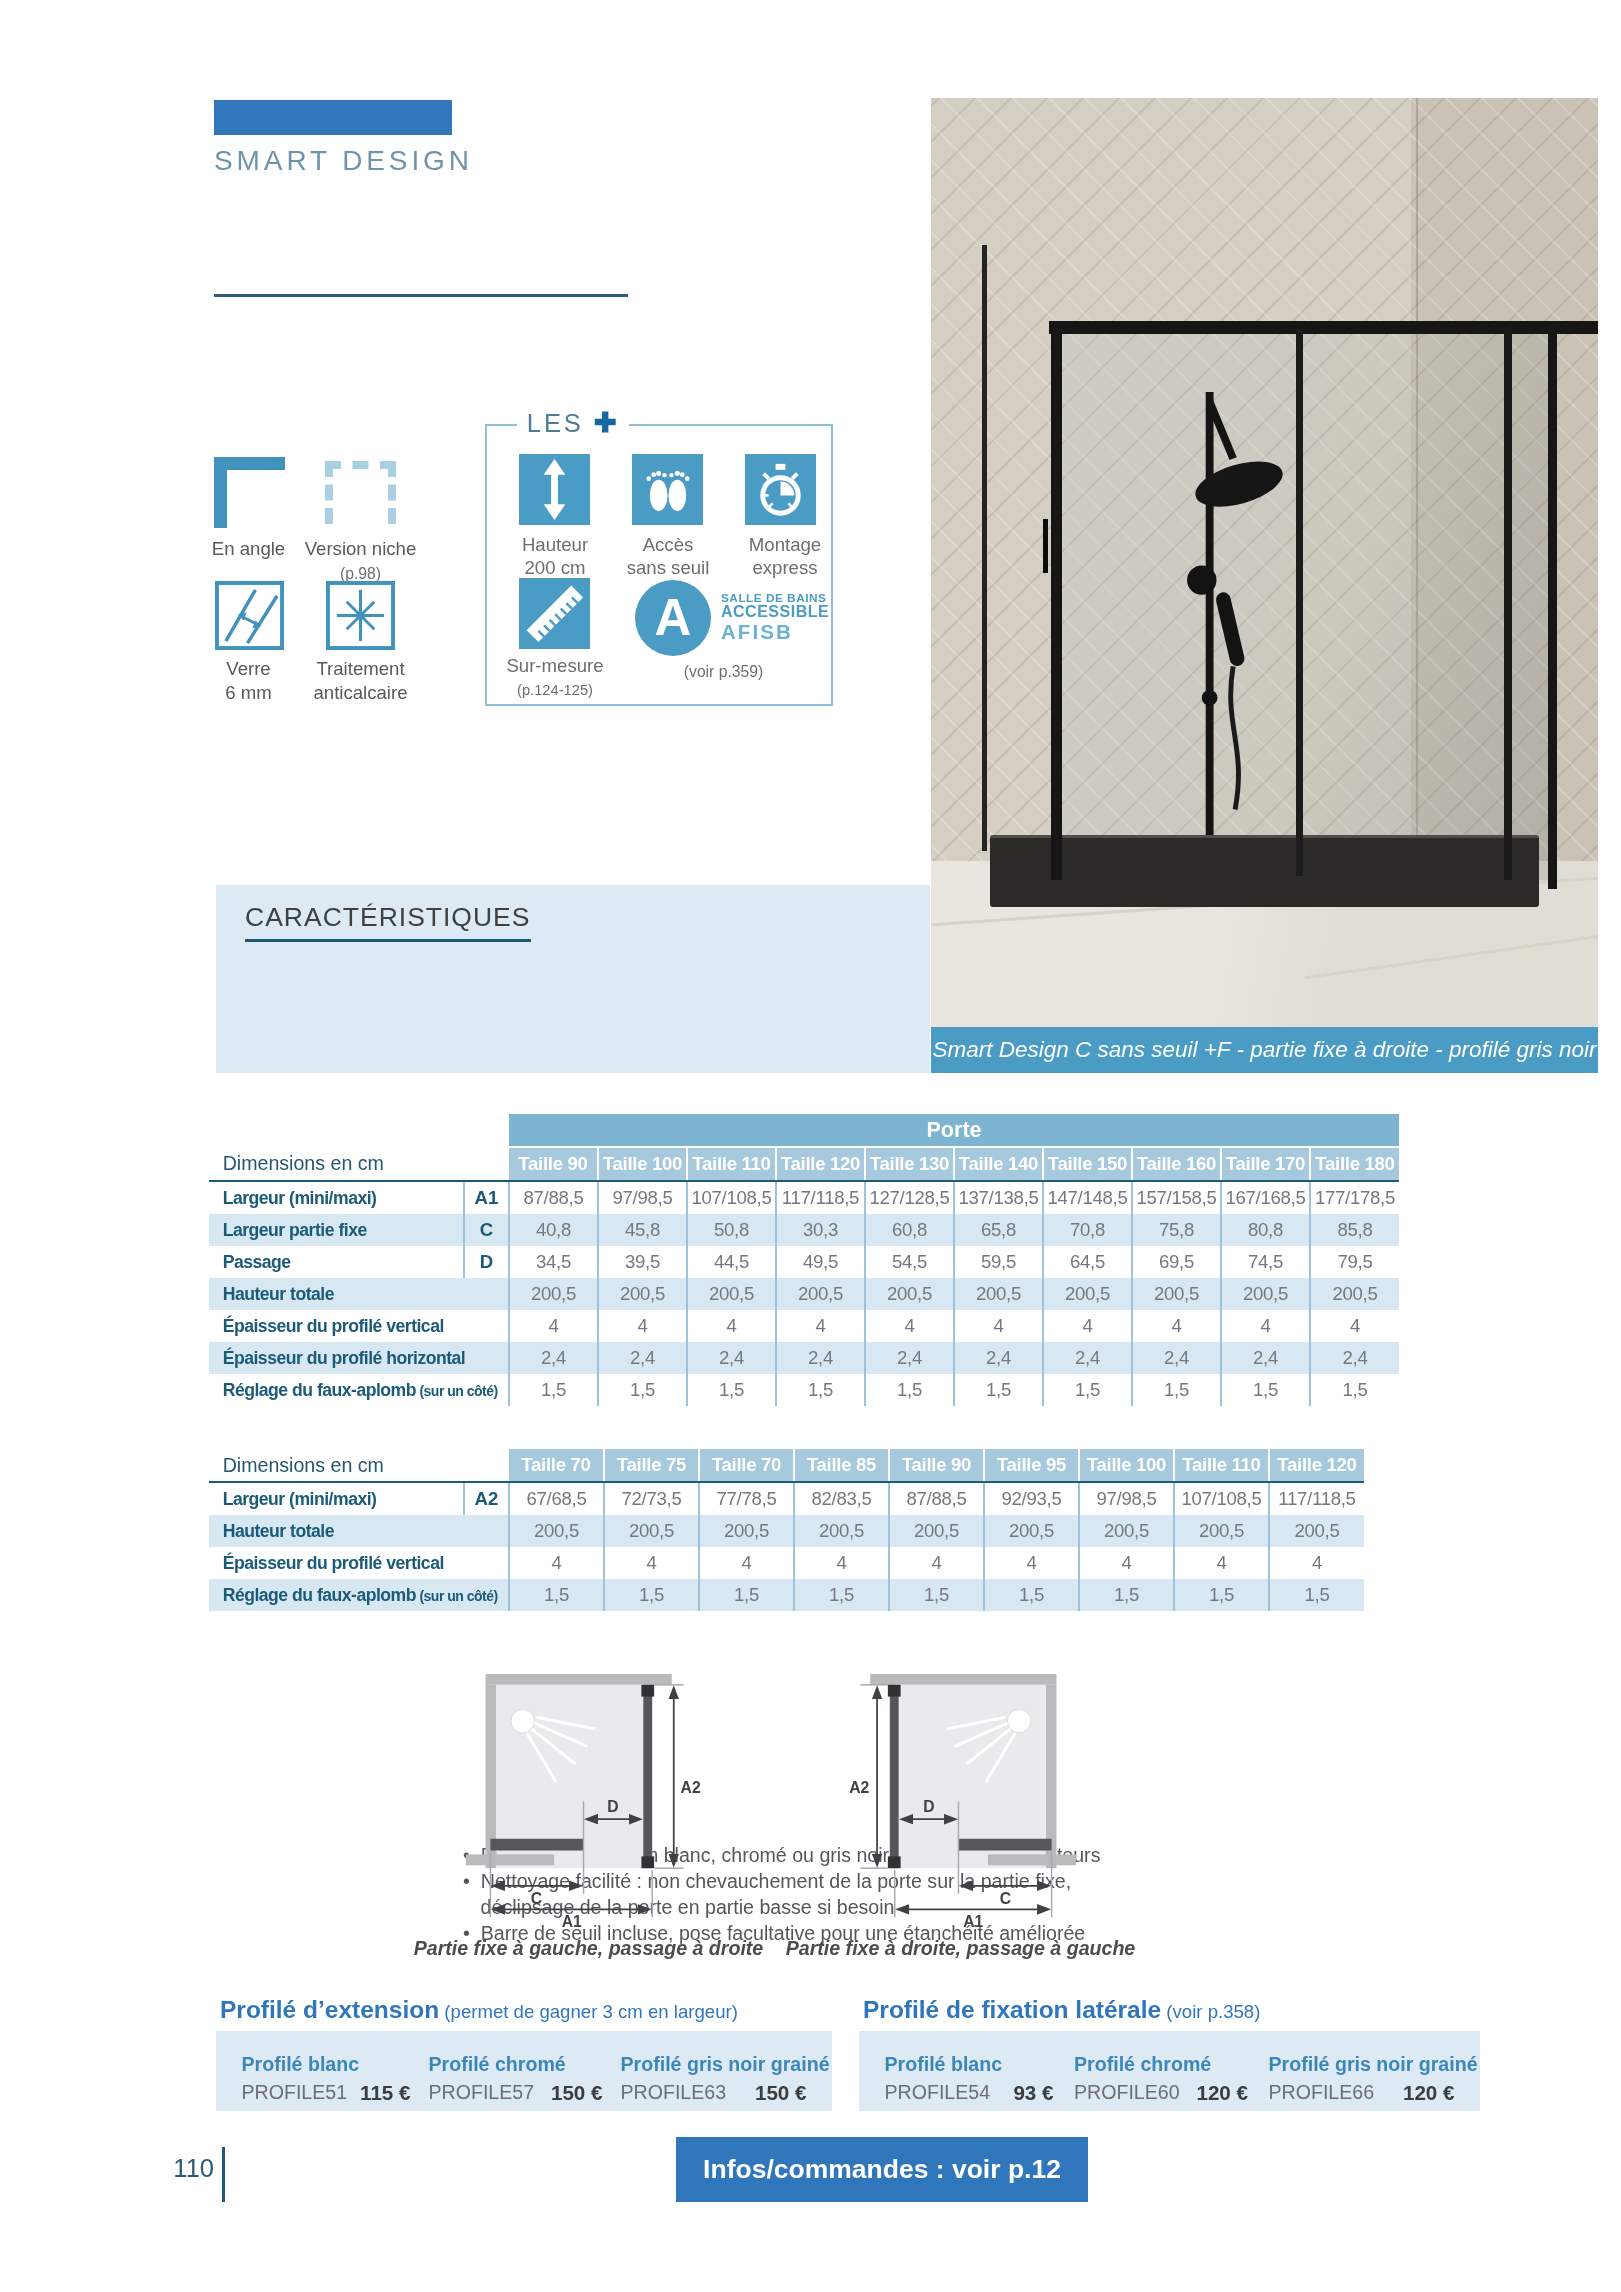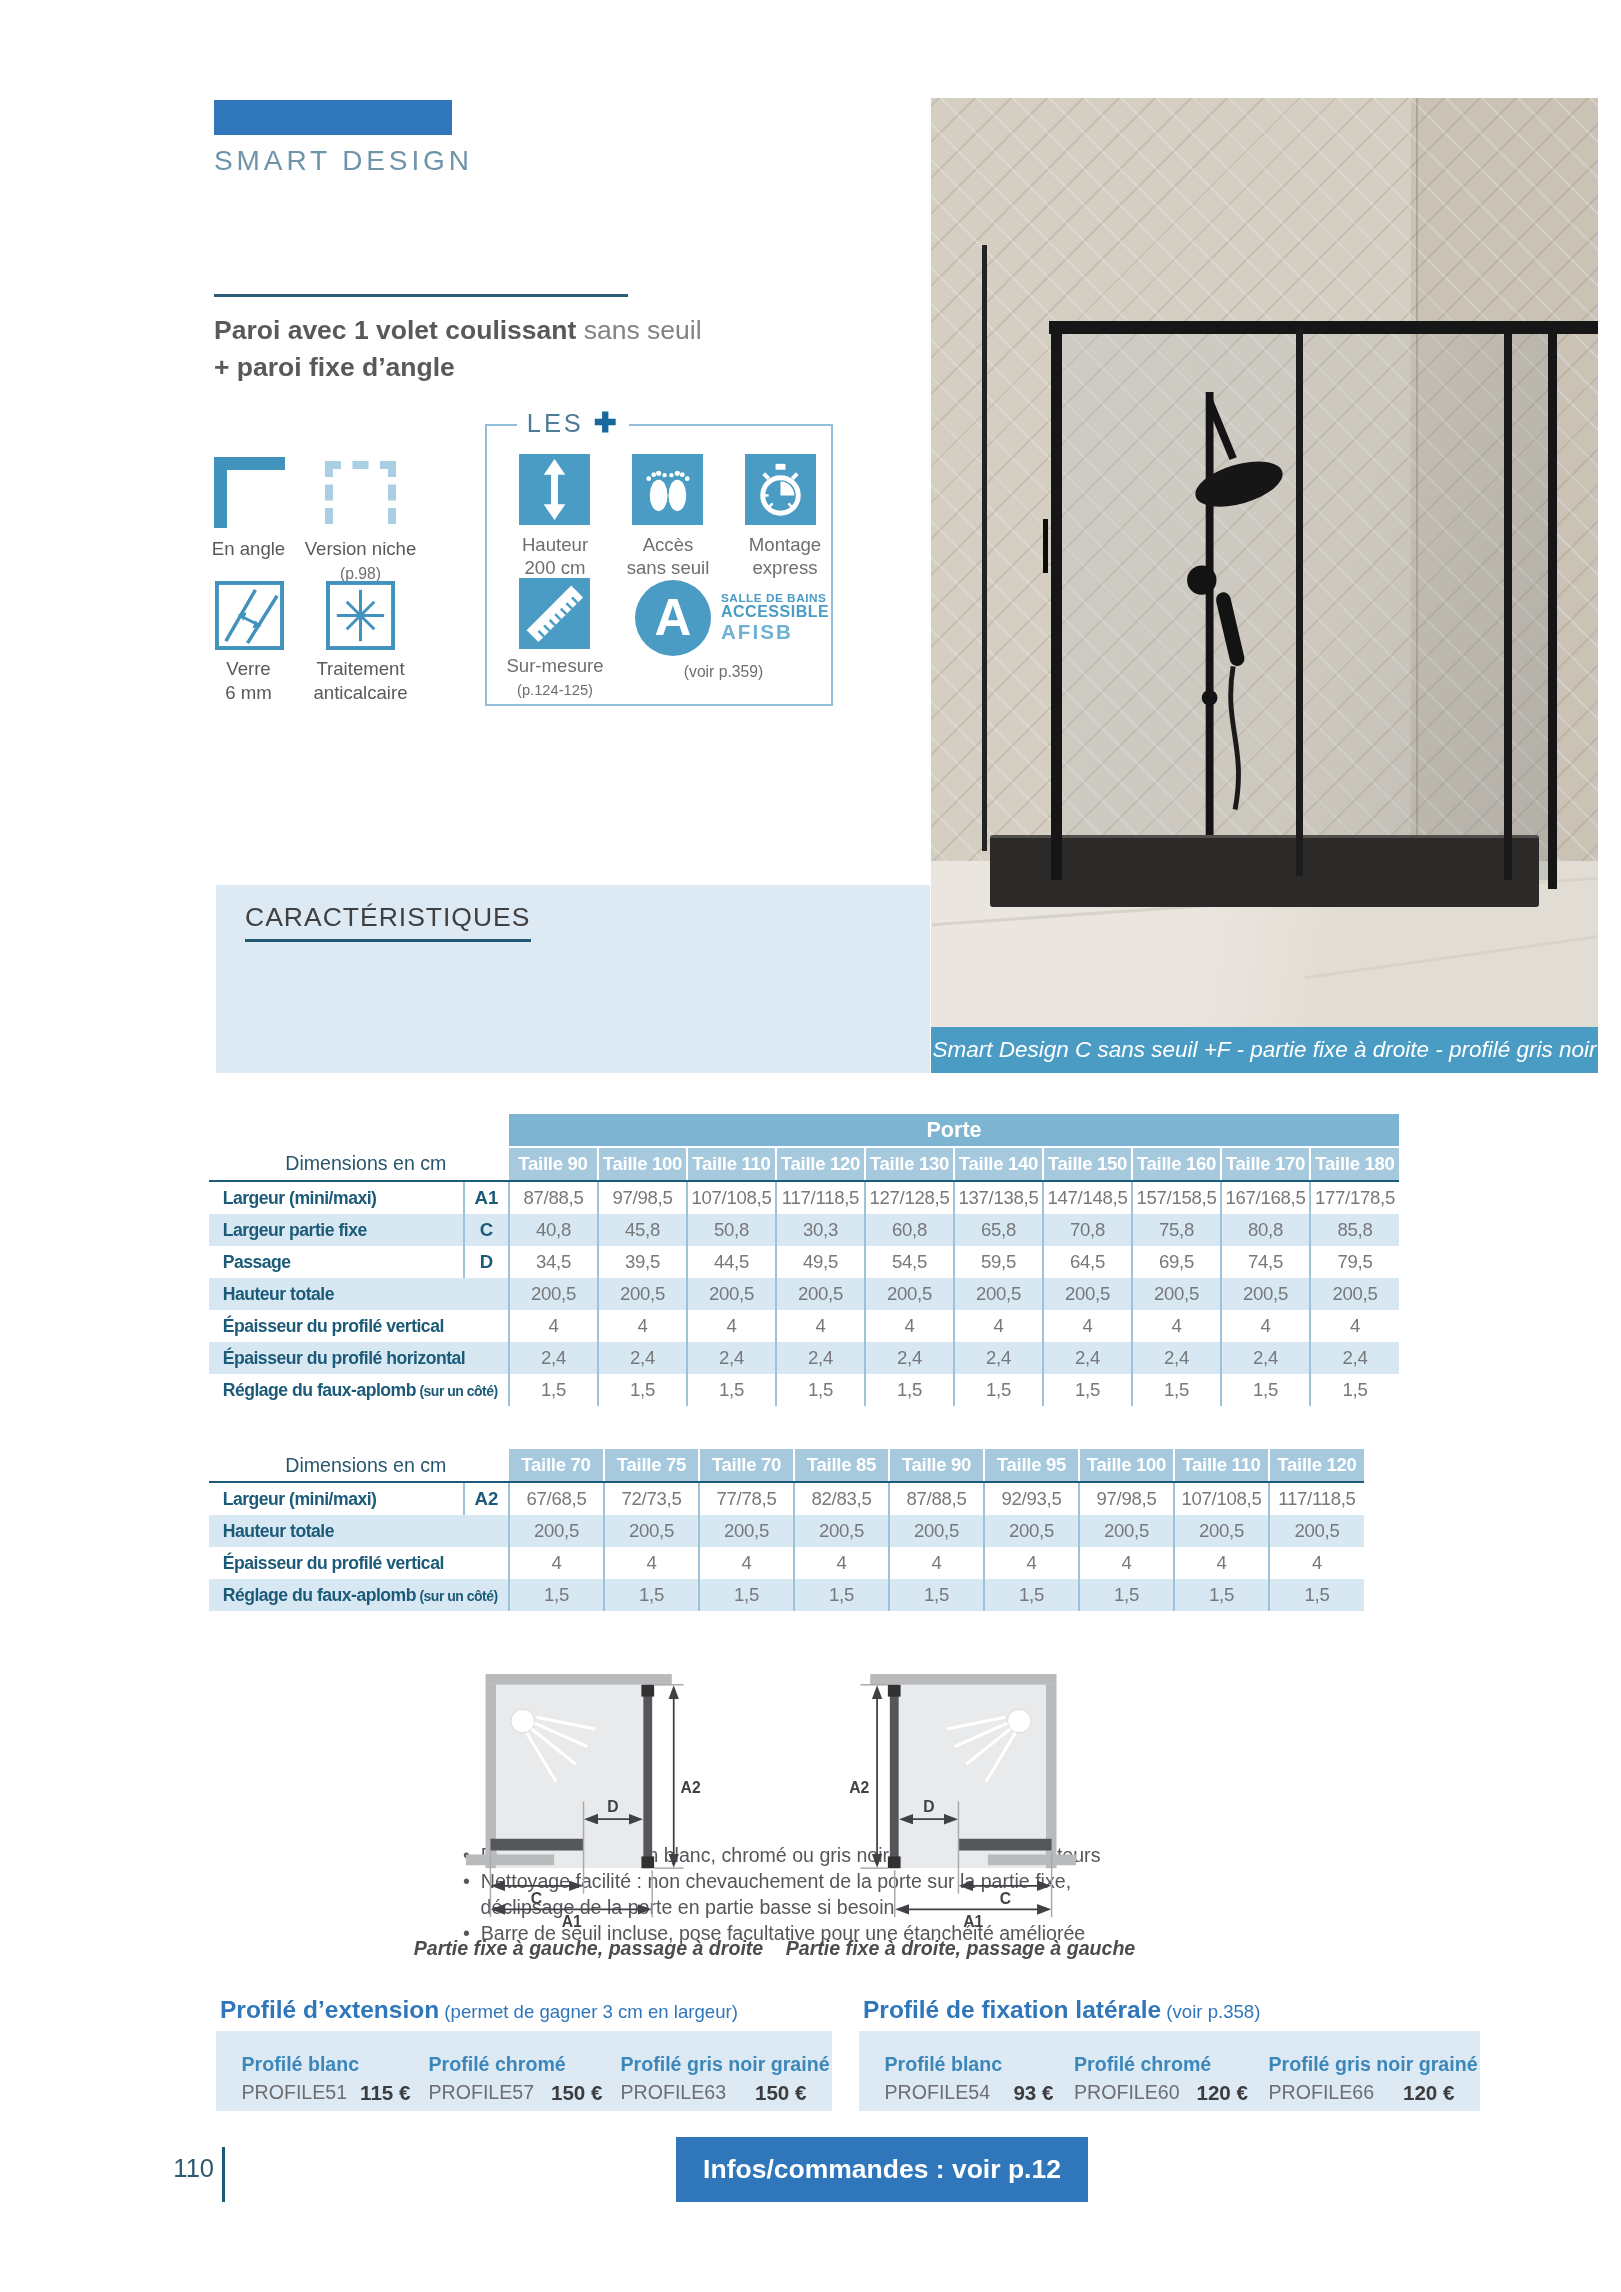--- a/index.html
+++ b/index.html
@@ -65,21 +65,21 @@
 
   
   .tbl{position:absolute;}
   .tbl table{border-collapse:collapse;table-layout:fixed;}
   .tbl td{height:32px;padding:0;font-size:18.6px;}
   td.spacer{background:transparent;}
   td.group{background:#7db4d1;color:#fff;font-weight:bold;text-align:center;font-size:21.6px;border-bottom:2px solid #fff;}
   td.colhead{background:#a6c9de;color:#fff;font-weight:bold;text-align:center;font-size:18.6px;
              letter-spacing:-0.3px;border-bottom:2.9px solid #1b5a78;}
   td.colhead + td.colhead{border-left:2px solid #fff;}
-  td.dim{border-bottom:2.9px solid #1b5a78;color:#28566d;text-align:center;padding-left:13.7px;font-size:19.6px;}
+  td.dim{border-bottom:2.9px solid #1b5a78;color:#28566d;text-align:left;padding-left:13.7px;font-size:19.6px;}
   td.rlabel{text-align:left;padding-left:13.7px;color:#1b5a78;font-weight:bold;font-size:17.6px;
             letter-spacing:-0.5px;white-space:nowrap;}
   td.rlabel .rsmall{font-size:14px;}
   td.letter{font-weight:bold;color:#1b5a78;text-align:center;border-left:2px solid #9cc3da;font-size:18.6px;}
   td.val{color:#77787b;text-align:center;border-left:2px solid #9cc3da;letter-spacing:-0.3px;}
   tr.alt td{background:#d8e8f3;}
 
   
   .diag-cap{top:1937px;width:353px;text-align:center;font-size:19.6px;font-weight:bold;font-style:italic;color:#4a4c4e;}
 
@@ -100,24 +100,20 @@
                font-weight:bold;font-size:26.5px;text-align:center;line-height:65px;}
 </style>
 </head>
 <body>
 
 <div class="page">
 
   <div class="abs top-rect"></div>
   <div class="abs collection">SMART DESIGN</div>
   <div class="abs title-rule"></div>
-  <div class="abs subtitle">
-    <b>Paroi avec 1 volet coulissant</b><span> sans seuil</span><br>
-    <span class="l2">+ paroi fixe d’angle</span>
-  </div>
 
   <div class="abs" style="left:214px;top:457px;">
       <div class="corner-ic"></div>
     </div>
   <div class="abs feat" style="left:185px;top:537px;">
     <span>En angle</span>
   </div>
 
   <div class="abs" style="left:325px;top:461px;">
       <div class="niche-ic"></div>

